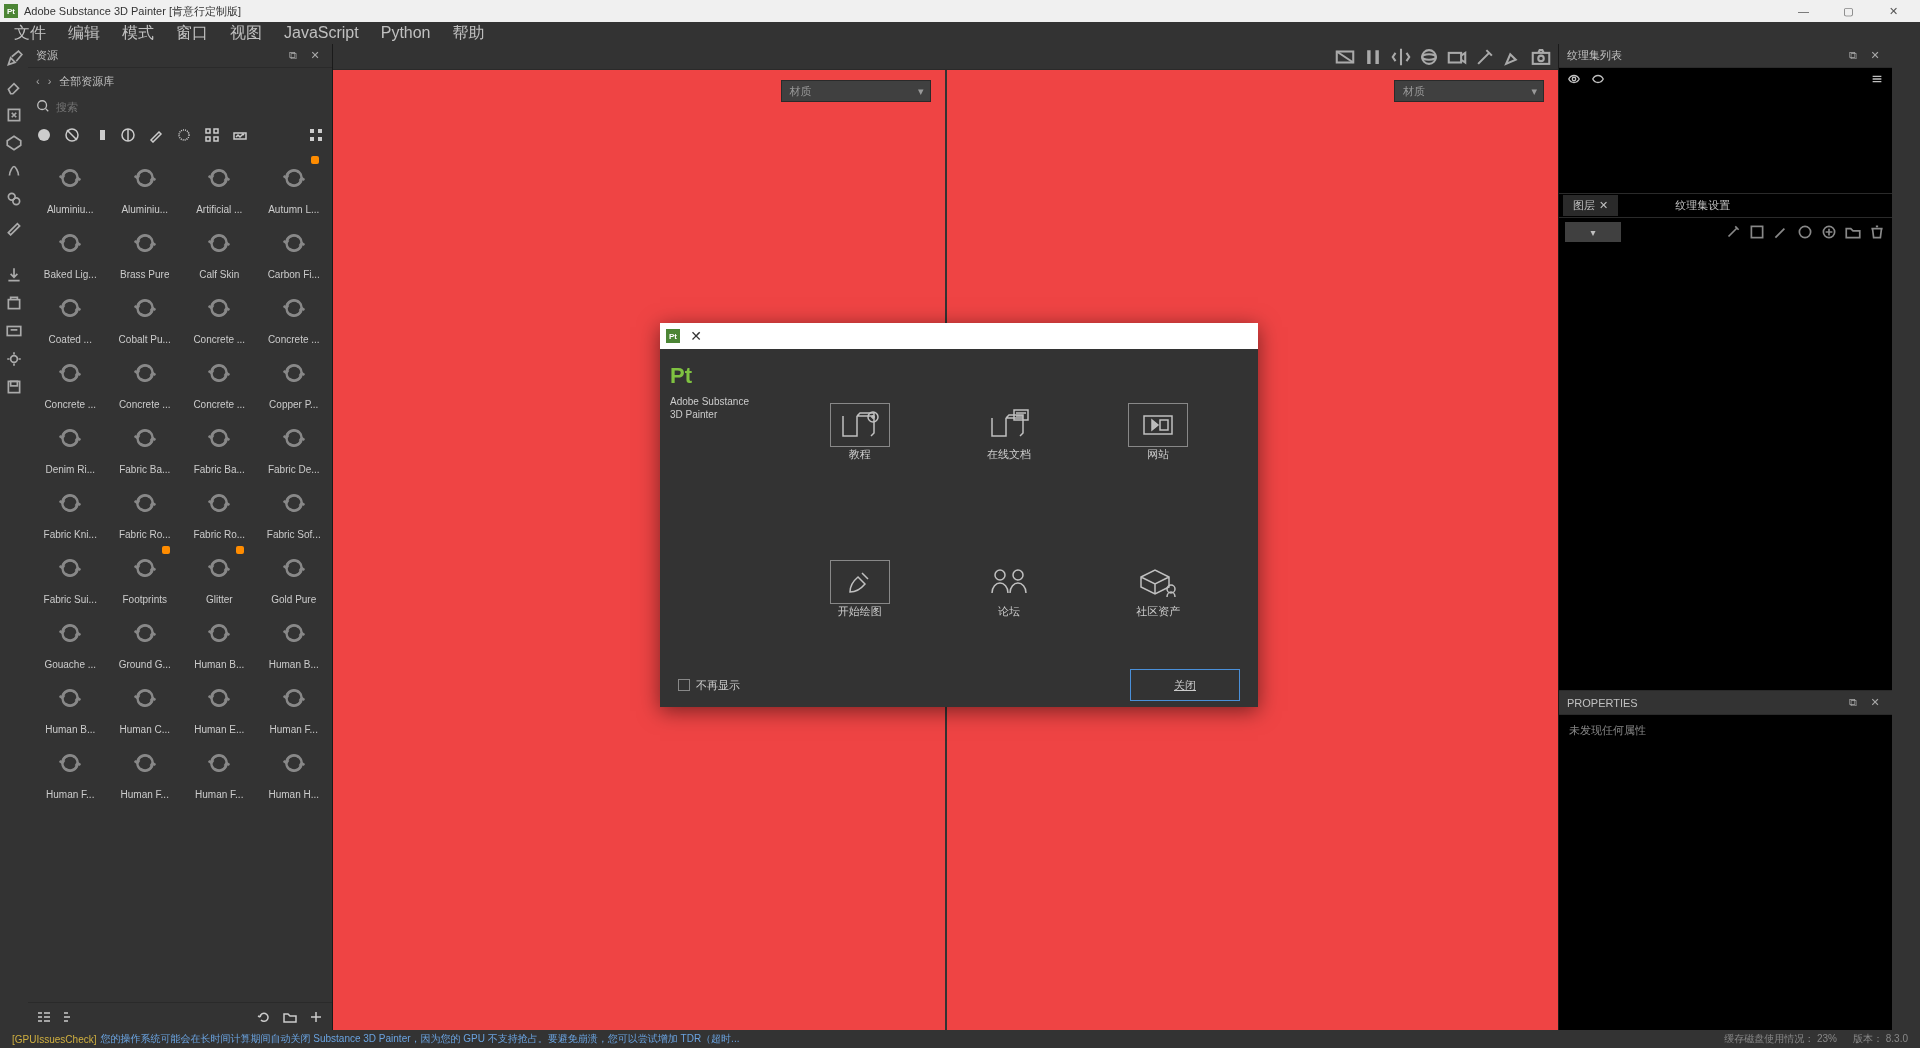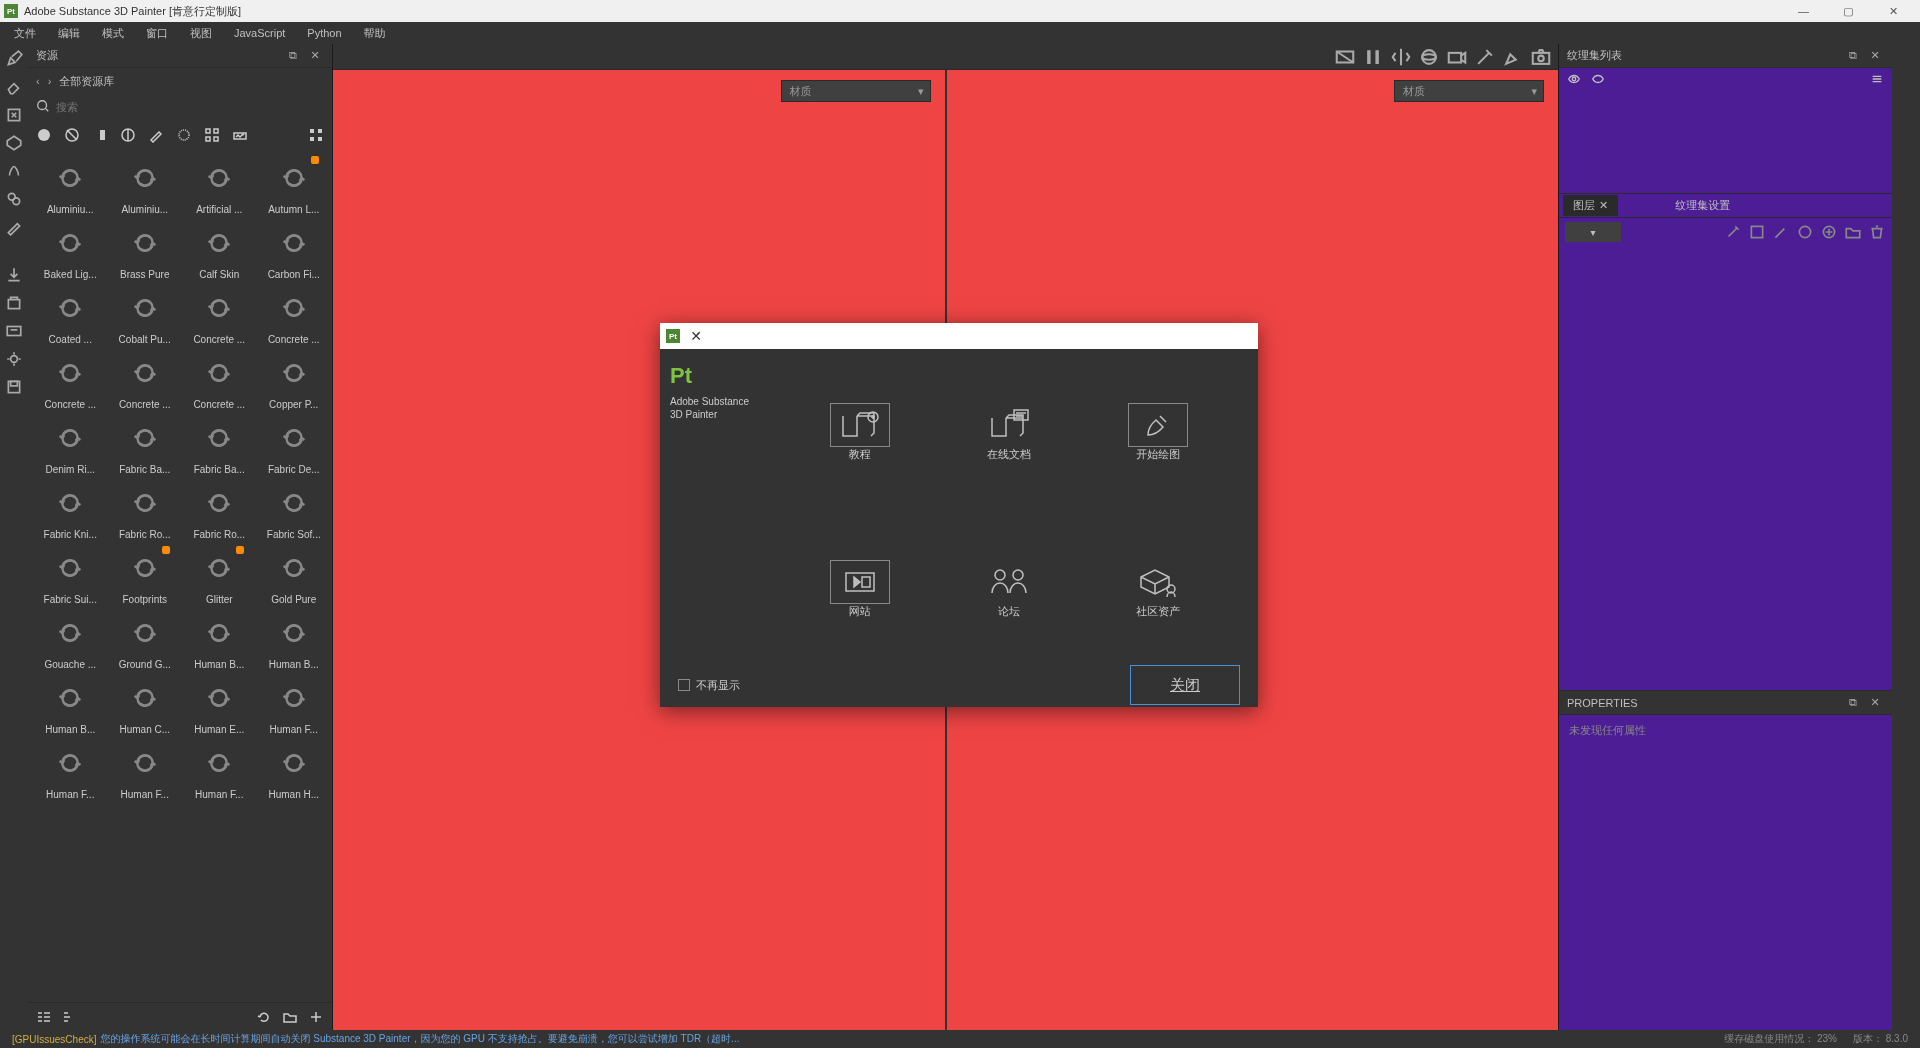--- a/index.html
+++ b/index.html
@@ -2,21 +2,21 @@
 <html><head>
 <meta charset="utf-8">
 <style>
 * { margin: 0; padding: 0; box-sizing: border-box; font-family: "Microsoft YaHei", Arial, sans-serif; }
 body { background: #333333; color: #c0c0c0; font-size: 11px; overflow: hidden; width: 1920px; height: 1048px; position: relative; }
 .title-bar { height: 22px; background: #f0f0f0; display: flex; align-items: center; padding: 0 4px; color: #333; }
 .title-bar .app-icon { width: 14px; height: 14px; background: #4c8535; margin-right: 6px; display: flex; align-items: center; justify-content: center; color: #fff; font-size: 8px; font-weight: bold; }
 .title-bar .title-text { flex: 1; font-size: 11px; }
 .title-bar .win-btn { width: 45px; height: 22px; display: flex; align-items: center; justify-content: center; color: #555; cursor: pointer; }
 .menu-bar { height: 22px; background: #333333; display: flex; align-items: center; padding: 0 4px; gap: 2px; }
-.menu-bar .menu-item { padding: 2px 10px; color: #c0c0c0; cursor: pointer; font-size: 11px; }
+.menu-bar .menu-item { padding: 2px 10px; color: #c0c0c0; cursor: pointer; font-size: 16px; }
 .workspace { display: flex; height: calc(100% - 22px - 22px - 18px); }
 .left-toolbar { width: 28px; background: #333333; display: flex; flex-direction: column; padding-top: 6px; gap: 10px; align-items: center; }
 .left-toolbar .tool { width: 18px; height: 18px; display: flex; align-items: center; justify-content: center; color: #aaa; cursor: pointer; }
 .left-toolbar .sep { height: 10px; }
 .assets-panel { width: 305px; background: #333333; display: flex; flex-direction: column; border-right: 1px solid #1a1a1a; }
 .panel-header { height: 24px; display: flex; align-items: center; padding: 0 8px; background: #333333; border-bottom: 1px solid #2a2a2a; }
 .panel-header .panel-title { flex: 1; font-size: 11px; }
 .panel-header .hdr-btn { width: 18px; height: 18px; display: flex; align-items: center; justify-content: center; color: #aaa; cursor: pointer; margin-left: 4px; }
 .assets-nav { height: 26px; display: flex; align-items: center; padding: 0 8px; gap: 8px; }
 .assets-nav .chev { color: #aaa; cursor: pointer; }
@@ -33,21 +33,21 @@
 .asset-label { font-size: 10px; color: #ccc; white-space: nowrap; overflow: hidden; text-overflow: ellipsis; max-width: 60px; text-align: left; margin-top: 2px; }
 .assets-footer { height: 28px; display: flex; align-items: center; padding: 0 8px; gap: 10px; border-top: 1px solid #2a2a2a; }
 .assets-footer .spacer { flex: 1; }
 .viewport-area { flex: 1; display: flex; flex-direction: column; background: #333333; }
 .viewport-toolbar { height: 26px; display: flex; align-items: center; justify-content: flex-end; padding: 0 6px; gap: 6px; border-bottom: 1px solid #2a2a2a; }
 .vt-btn { width: 22px; height: 20px; display: flex; align-items: center; justify-content: center; color: #aaa; cursor: pointer; }
 .viewports { flex: 1; display: flex; gap: 2px; }
 .viewport { flex: 1; background: #ef4444; position: relative; }
 .vp-dropdown { position: absolute; top: 10px; right: 14px; width: 150px; height: 22px; background: #404040; border: 1px solid #2a2a2a; display: flex; align-items: center; padding: 0 8px; font-size: 11px; color: #999; }
 .vp-dropdown::after { content: "▾"; position: absolute; right: 6px; }
-.right-panels { width: 334px; background: #4c1d95; display: flex; flex-direction: column; border-left: 1px solid #1a1a1a; }
+.right-panels { width: 334px; background: #000000; display: flex; flex-direction: column; border-left: 1px solid #1a1a1a; }
 .panel-tabs { height: 24px; display: flex; align-items: center; padding: 0 4px; border-bottom: 1px solid #2a2a2a; gap: 47px; }
 .panel-tab { padding: 3px 10px; font-size: 11px; cursor: pointer; display: flex; align-items: center; gap: 4px; }
 .panel-tab.active { background: #2a2a2a; }
 .layer-toolbar { height: 28px; display: flex; align-items: center; padding: 0 6px; gap: 6px; }
 .layer-dd { width: 56px; height: 20px; background: #404040; display: flex; align-items: center; justify-content: center; font-size: 10px; }
 .layer-toolbar .spacer { flex: 1; }
 .lt-btn { width: 18px; height: 18px; display: flex; align-items: center; justify-content: center; color: #888; cursor: pointer; }
 .texture-panel { height: 150px; border-bottom: 1px solid #2a2a2a; }
 .texture-eyes { height: 24px; display: flex; align-items: center; padding: 0 8px; gap: 10px; }
 .layers-panel { flex: 1; }
@@ -71,21 +71,21 @@
 .modal-side .pt-sub { font-size: 10px; color: #ccc; margin-top: 6px; line-height: 1.3; }
 .modal-grid { flex: 1; display: grid; grid-template-columns: repeat(3, 1fr); grid-template-rows: repeat(2, 1fr); padding: 20px 30px 10px; gap: 30px 10px; }
 .modal-tile { display: flex; flex-direction: column; align-items: center; justify-content: center; cursor: pointer; }
 .tile-icon-box { width: 60px; height: 44px; border: 1px solid #888; display: flex; align-items: center; justify-content: center; }
 .tile-icon-nobox { width: 60px; height: 44px; display: flex; align-items: center; justify-content: center; }
 .tile-label { font-size: 11px; color: #ccc; }
 .modal-footer { height: 44px; background: #333333; display: flex; align-items: center; padding: 0 18px; }
 .modal-footer .chk { width: 12px; height: 12px; border: 1px solid #888; margin-right: 6px; }
 .modal-footer .chk-label { font-size: 11px; color: #ccc; }
 .modal-footer .spacer { flex: 1; }
-.modal-footer .close-btn { width: 110px; height: 40px; border: 1px solid #4a90d9; background: transparent; color: #ccc; font-size: 15px; display: flex; align-items: center; justify-content: center; cursor: pointer; text-decoration: underline; }
+.modal-footer .close-btn { width: 110px; height: 32px; border: 1px solid #4a90d9; background: transparent; color: #ccc; font-size: 11px; display: flex; align-items: center; justify-content: center; cursor: pointer; text-decoration: underline; }
 
 svg { stroke: currentColor; fill: none; stroke-width: 1.5; }
 ::-webkit-scrollbar { width: 10px; }
 ::-webkit-scrollbar-track { background: #333333; }
 ::-webkit-scrollbar-thumb { background: #555; }
 </style>
 </head>
 <body>
 
 <div class="title-bar">
@@ -846,34 +846,34 @@
               <path d="M6 10v18h14V10M20 10l3-3h14v18l-3 3M20 10h17"></path>
               <rect x="28" y="2" width="14" height="10"></rect>
               <path d="M30 5h10M30 8h7"></path>
             </svg>
           </div>
           <div class="tile-label">在线文档</div>
         </div>
         <div class="modal-tile">
           <div class="tile-icon-box">
             <svg width="40" height="30" viewBox="0 0 40 30" stroke="#bbb">
-              <path d="M10 25c0-5 2-10 8-15l7 7c-5 6-10 8-15 8z M22 6l6 6"></path>
-            </svg>
-          </div>
-          <div class="tile-label">开始绘图</div>
+              <rect x="6" y="6" width="28" height="18"></rect>
+              <path d="M14 10l6 5-6 5z" fill="#bbb"></path>
+              <rect x="22" y="10" width="8" height="10"></rect>
+            </svg>
+          </div>
+          <div class="tile-label">网站</div>
         </div>
         <div class="modal-tile">
           <div class="tile-icon-box">
             <svg width="40" height="30" viewBox="0 0 40 30" stroke="#bbb">
-              <rect x="6" y="6" width="28" height="18"></rect>
-              <path d="M14 10l6 5-6 5z" fill="#bbb"></path>
-              <rect x="22" y="10" width="8" height="10"></rect>
-            </svg>
-          </div>
-          <div class="tile-label">网站</div>
+              <path d="M10 25c0-5 2-10 8-15l7 7c-5 6-10 8-15 8z M22 6l6 6"></path>
+            </svg>
+          </div>
+          <div class="tile-label">开始绘图</div>
         </div>
         <div class="modal-tile">
           <div class="tile-icon-nobox">
             <svg width="46" height="34" viewBox="0 0 46 34" stroke="#bbb">
               <circle cx="14" cy="10" r="5"></circle>
               <path d="M6 28c0-6 4-10 8-10s8 4 8 10"></path>
               <circle cx="32" cy="10" r="5"></circle>
               <path d="M24 28c0-6 4-10 8-10s8 4 8 10"></path>
             </svg>
           </div>

